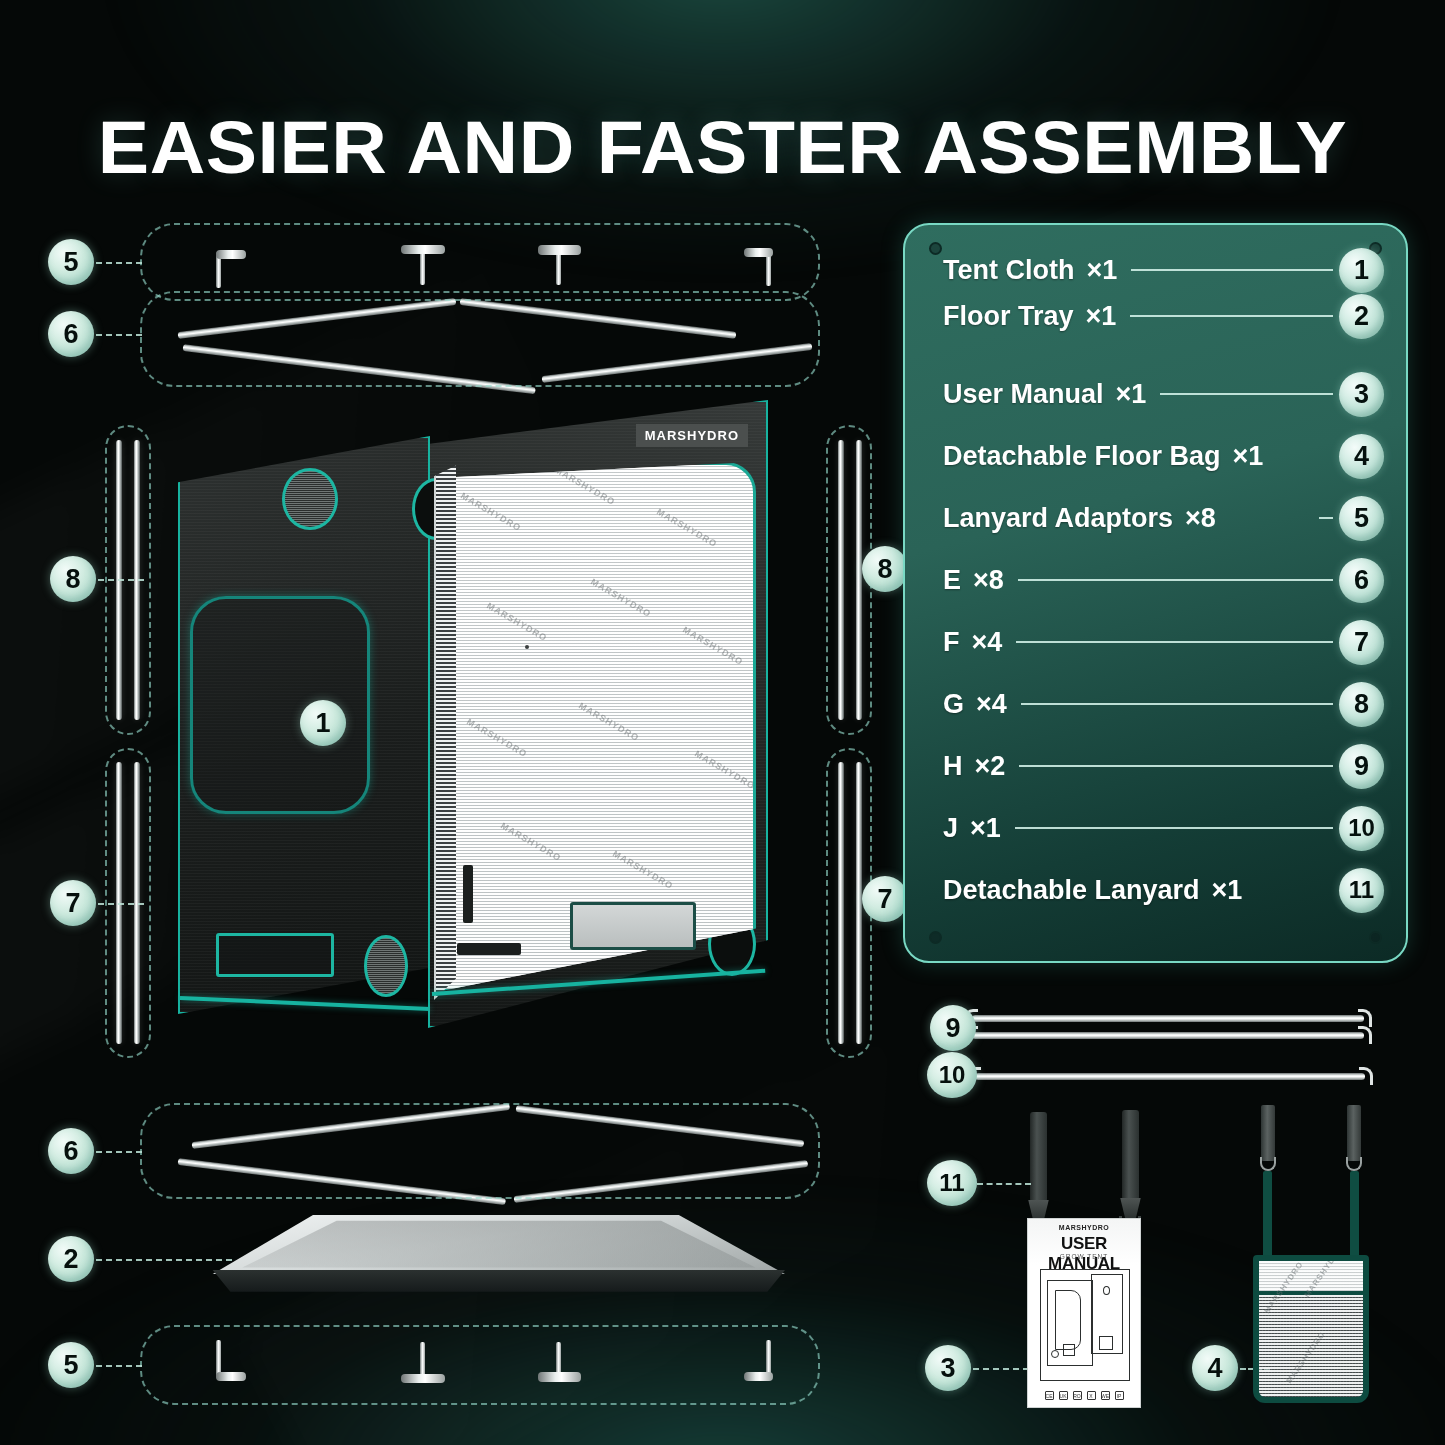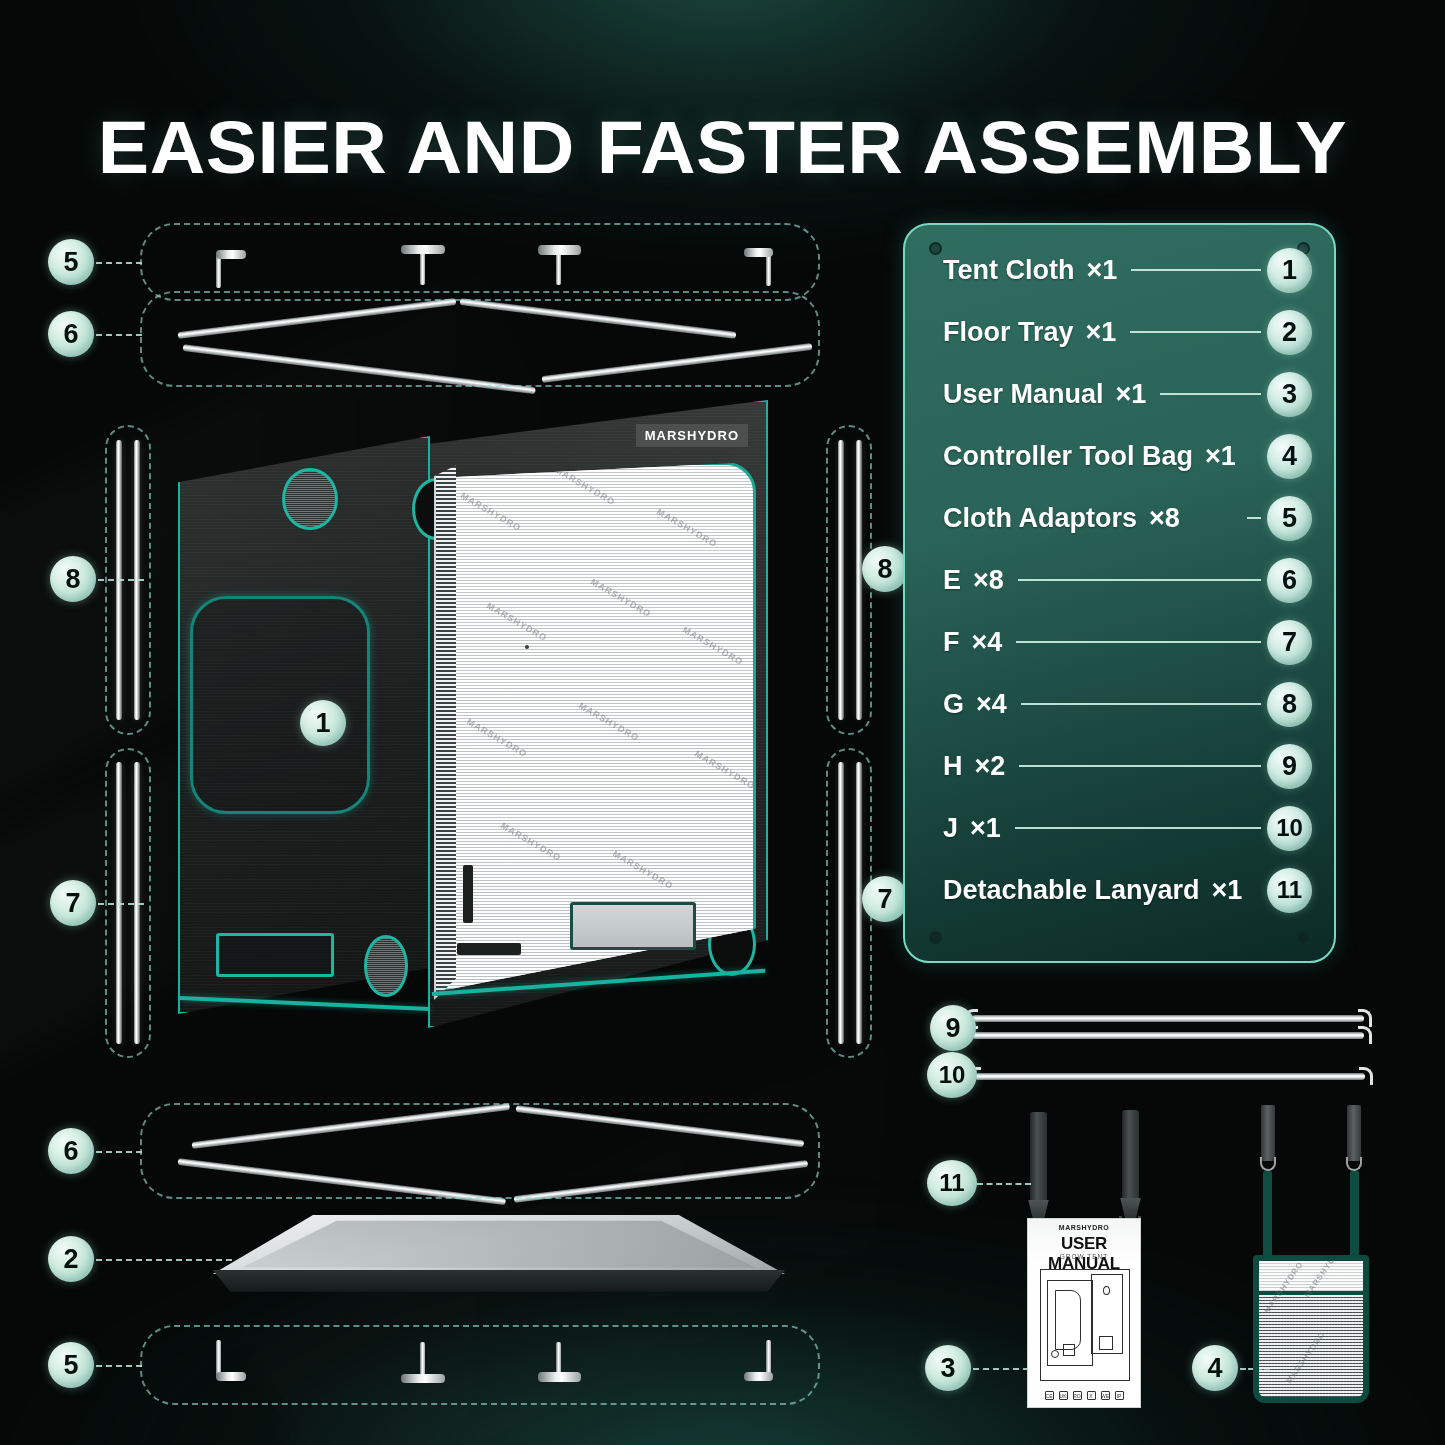--- a/index.html
+++ b/index.html
@@ -163,21 +163,21 @@
     position:absolute; border:3px solid #15857a;
     background:rgba(20,24,23,.35); border-radius:36px;
     box-shadow:0 0 8px rgba(23,179,160,.4);
   }
   .strip{
     position:absolute; height:4px; background:#17b3a0; box-shadow:0 0 6px rgba(23,179,160,.5);
   }
 
   
   #legend{
-    position:absolute; left:903px; top:223px; width:433px; height:740px;
+    position:absolute; left:903px; top:223px; width:505px; height:740px;
     border-radius:26px;
     background:linear-gradient(165deg,#2f6d5f 0%,#2a6357 38%,#143d36 78%,#0c2a25 100%);
     border:2px solid #79d9c4;
     box-shadow:0 0 22px rgba(60,170,150,.25);
     z-index:6; overflow:hidden;
   }
   .screw{
     position:absolute; width:13px; height:13px; border-radius:50%;
     border:2px solid #0d2a25; background:rgba(10,30,27,.5);
   }
@@ -438,40 +438,40 @@
     <div class="screw" style="right:24px; top:17px;"></div>
     <div class="screw" style="left:24px; bottom:17px;"></div>
     <div class="screw" style="right:24px; bottom:17px;"></div>
     <div id="legend-rows">
         <div class="lrow" style="top: 22px;">
           <span class="lname">Tent Cloth</span>
           <span class="lqty">×1</span>
           <span class="lline"></span>
           <span class="lbadge">1</span>
         </div>
-        <div class="lrow" style="top: 84px;">
+        <div class="lrow" style="top: 68px;">
           <span class="lname">Floor Tray</span>
           <span class="lqty">×1</span>
           <span class="lline"></span>
           <span class="lbadge">2</span>
         </div>
         <div class="lrow" style="top: 146px;">
           <span class="lname">User Manual</span>
           <span class="lqty">×1</span>
           <span class="lline"></span>
           <span class="lbadge">3</span>
         </div>
         <div class="lrow" style="top: 208px;">
-          <span class="lname">Controller Tool Bag</span>
+          <span class="lname">Detachable Floor Bag</span>
           <span class="lqty">×1</span>
           <span class="lline" style="border-top: none; min-width: 8px; margin-left: auto;"></span>
           <span class="lbadge">4</span>
         </div>
         <div class="lrow" style="top: 270px;">
-          <span class="lname">Cloth Adaptors</span>
+          <span class="lname">Lanyard Adaptors</span>
           <span class="lqty">×8</span>
           <span class="lline" style="flex: 0 0 14px; margin-left: auto;"></span>
           <span class="lbadge">5</span>
         </div>
         <div class="lrow" style="top: 332px;">
           <span class="lname">E</span>
           <span class="lqty">×8</span>
           <span class="lline"></span>
           <span class="lbadge">6</span>
         </div>

